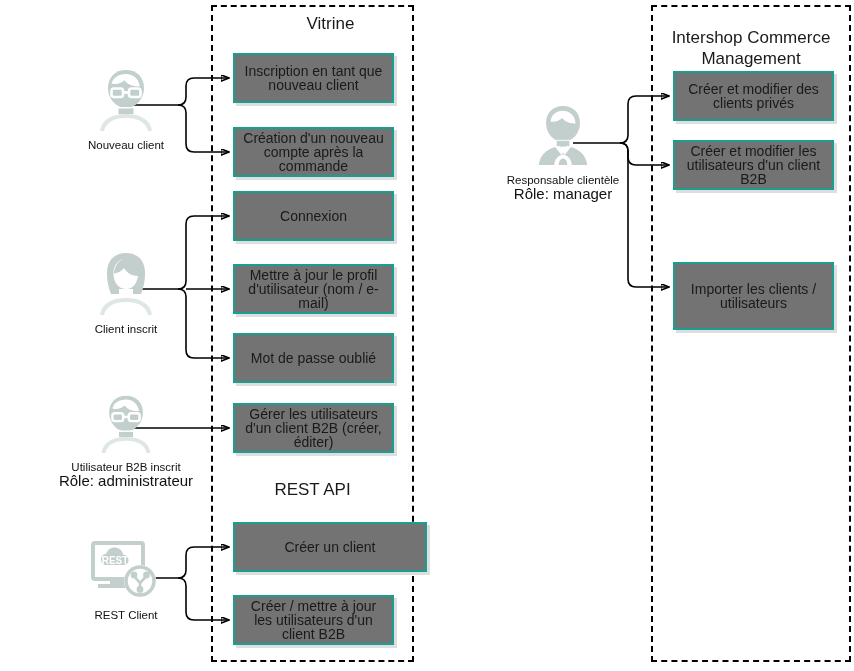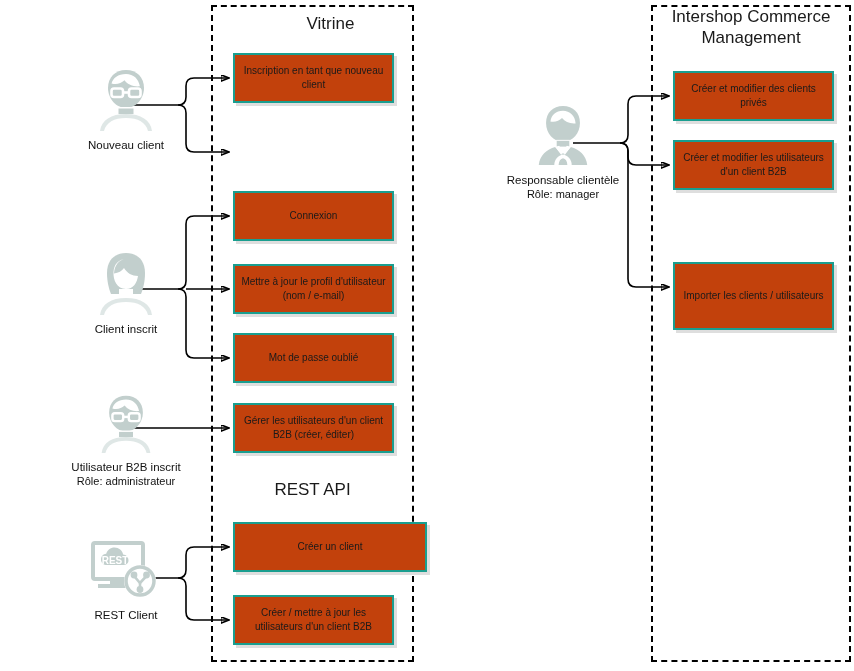--- a/index.html
+++ b/index.html
@@ -39,29 +39,29 @@
     line-height: 21px;
     color: #1a1a1a;
     font-family: "Liberation Sans", sans-serif;
     white-space: pre-line;
   }
 
   
   .ucbox {
     position: absolute;
     box-sizing: border-box;
-    background: #c2410c;
+    background: #737373;
     border: 2px solid #1a9e8f;
     box-shadow: 3px 3px 0 0 rgba(0,0,0,0.13);
     display: flex;
     align-items: center;
     justify-content: center;
     text-align: center;
     padding: 2px 6px;
-    font-size: 10px;
+    font-size: 14px;
     line-height: 14px;
     color: #1a1a1a;
   }
   .ucbox span { display: block; }
 
   
   .actor {
     position: absolute;
     display: flex;
     flex-direction: column;
@@ -74,21 +74,21 @@
     margin-top: 2px;
     text-align: center;
     font-size: 11.5px;
     line-height: 14px;
     font-weight: normal;
     color: #111111;
     white-space: nowrap;
   }
   .actor-role {
     text-align: left;
-    font-size: 11px;
+    font-size: 15px;
     line-height: 14px;
     font-weight: normal;
     color: #111111;
     white-space: nowrap;
   }
 
   
   #wires {
     position: absolute;
     left: 0; top: 0;
@@ -108,21 +108,21 @@
 <div id="canvas">
 
   <div class="group" style="left:211px; top:5px; width:203px; height:657px;"></div>
 
   <div class="group" style="left:651px; top:5px; width:200px; height:657px;"></div>
 
   <div class="section-title" style="left:231px; top:13px; width:199px;">Vitrine</div>
 
   <div class="section-title" style="left:213px; top:479px; width:199px;">REST API</div>
 
-  <div class="section-title" style="left:653px; top:6px; width:196px;">Intershop Commerce
+  <div class="section-title" style="left:653px; top:27px; width:196px;">Intershop Commerce
 Management</div>
 
 
   <svg id="wires" viewBox="0 0 854 671" xmlns="http://www.w3.org/2000/svg">
     <defs>
       <marker id="arw" markerWidth="9" markerHeight="9" refX="8.2" refY="3.2" orient="auto" markerUnits="userSpaceOnUse">
         <path d="M0,0 L8.5,3.2 L0,6.4 z" fill="#000000" stroke="none"></path>
       </marker>
     </defs>
 
@@ -254,20 +254,24 @@
     </span>
     <span class="actor-label">Responsable clientèle</span>
     <span class="actor-role">Rôle: manager</span>
   </div>
 
   <div class="ucbox" style="left:233px; top:53px; width:161px; height:50px;">
     <span>Inscription en tant que
 nouveau client</span>
   </div>
 
+  <div class="ucbox" style="left:233px; top:127px; width:161px; height:50px;">
+    <span>Création d'un nouveau
+compte après la commande</span>
+  </div>
 
   <div class="ucbox" style="left:233px; top:191px; width:161px; height:50px;">
     <span>Connexion</span>
   </div>
 
   <div class="ucbox" style="left:233px; top:264px; width:161px; height:50px;">
     <span>Mettre à jour le profil
 d'utilisateur (nom / e-mail)</span>
   </div>
 

